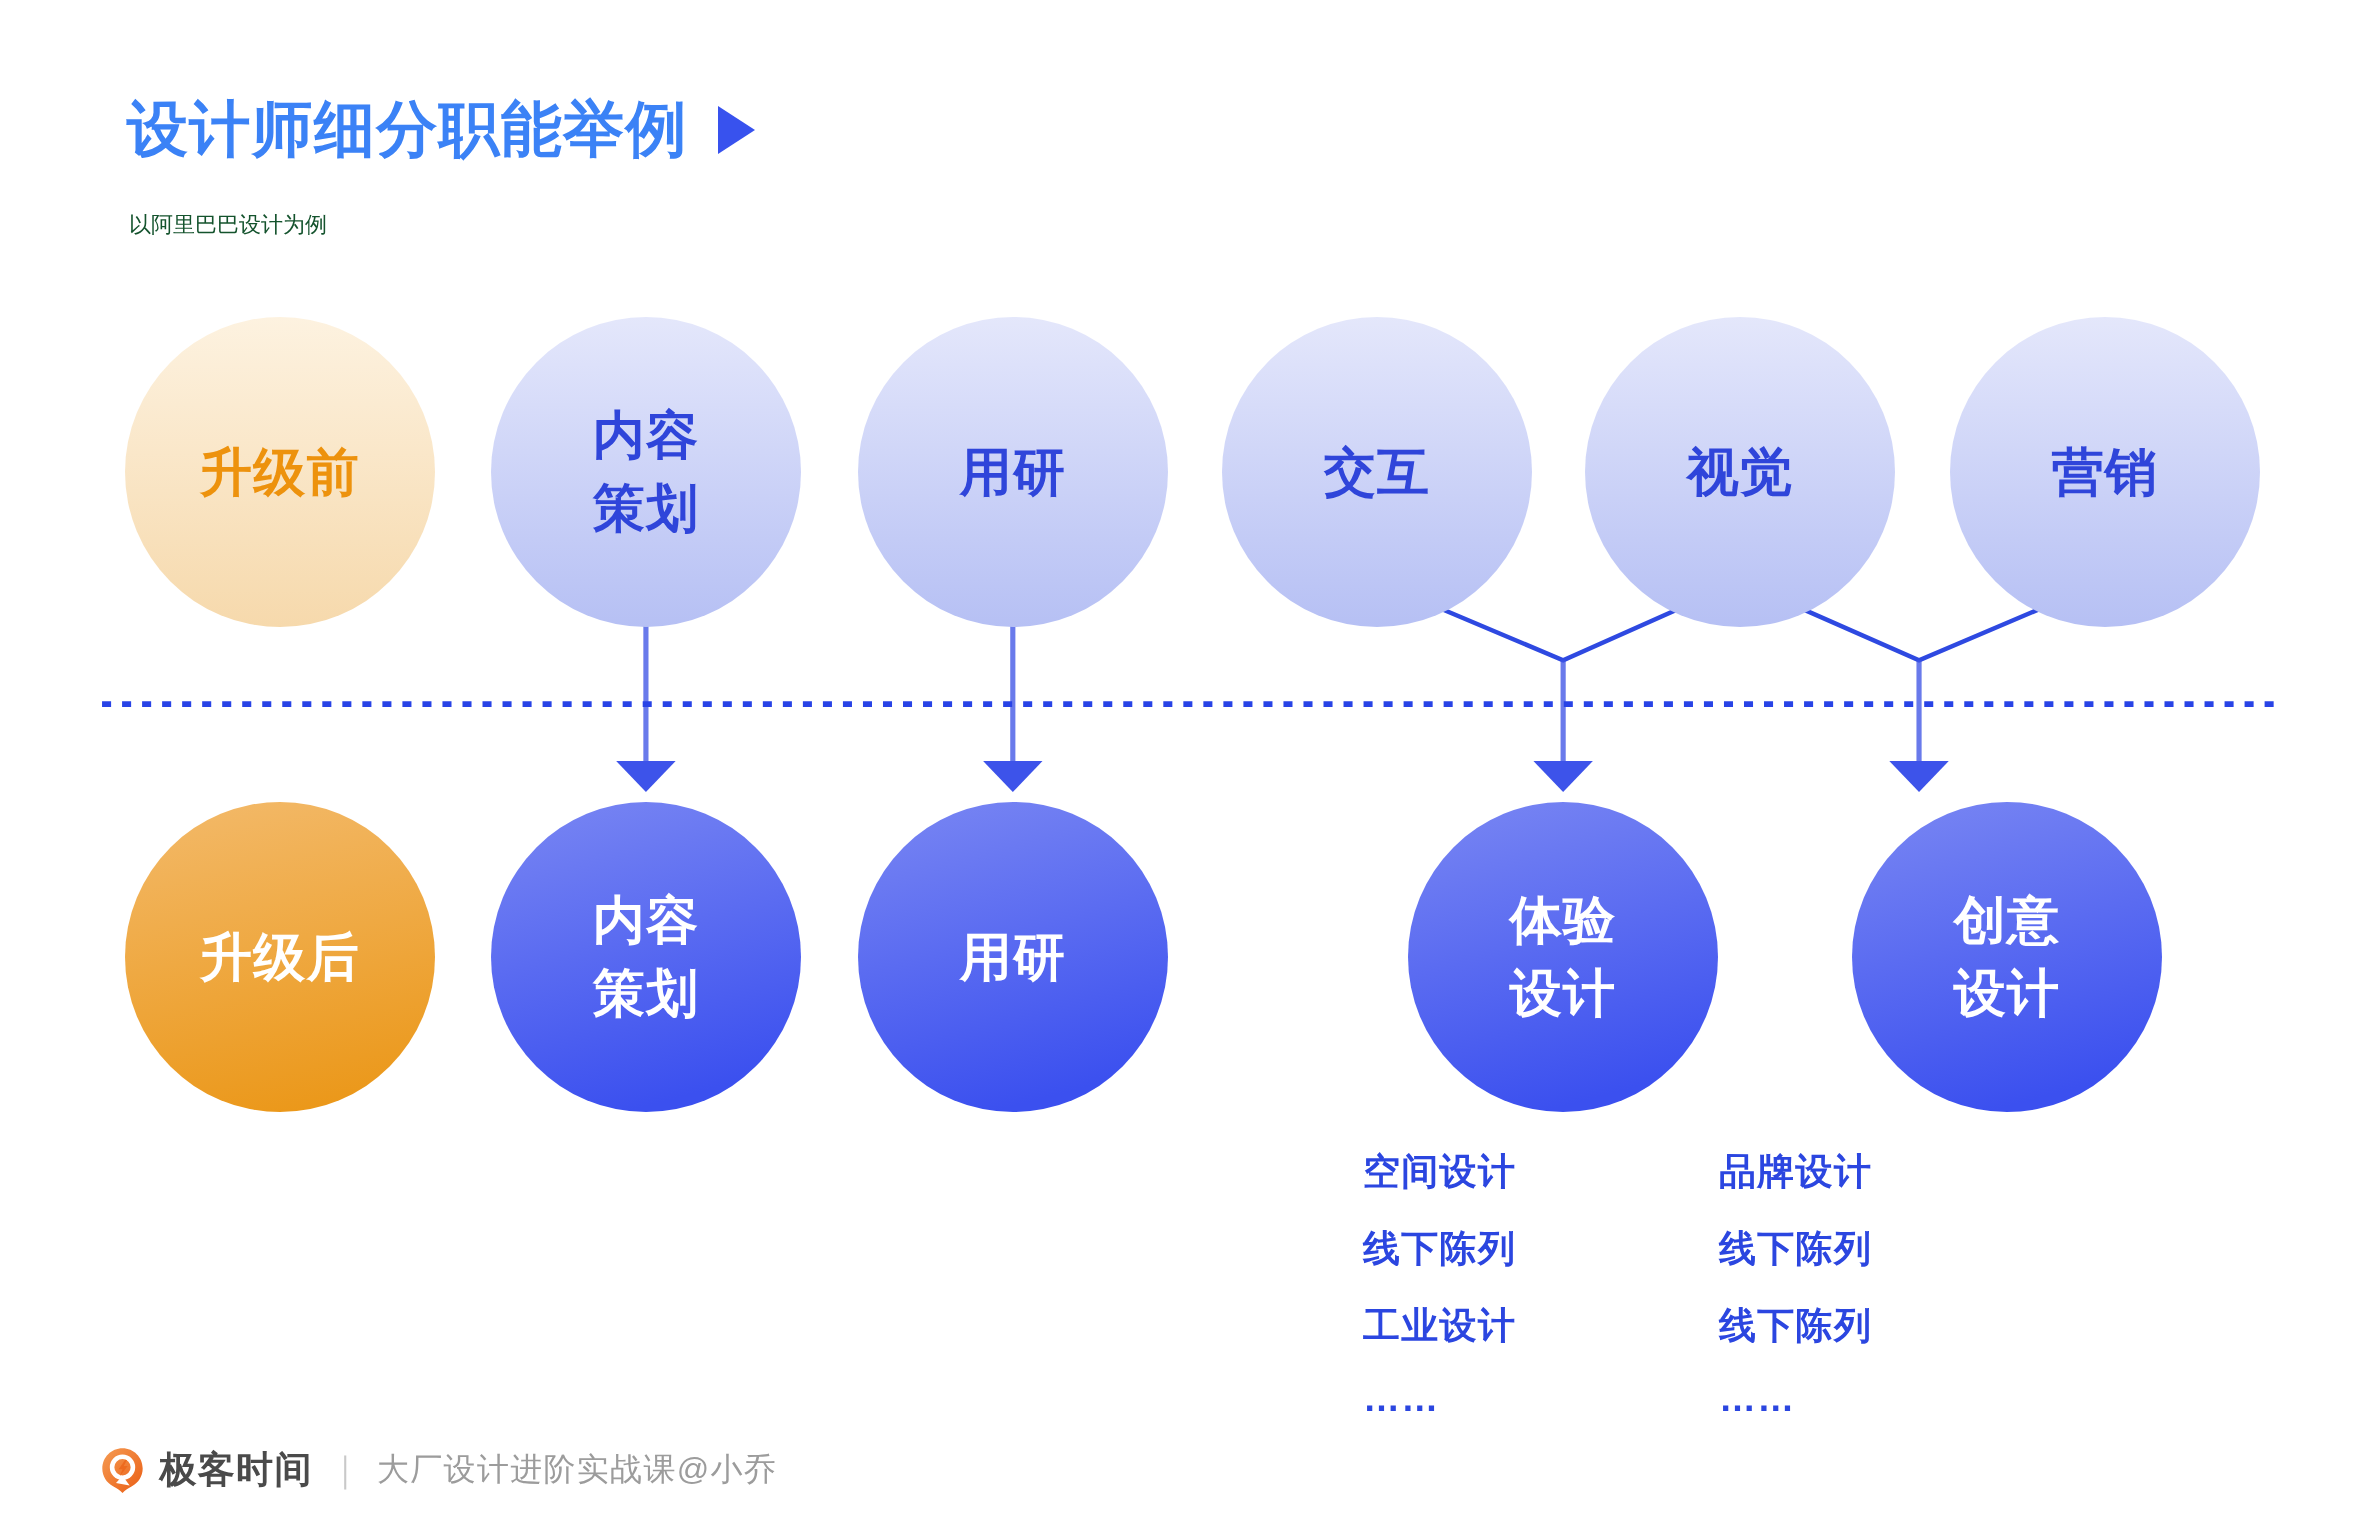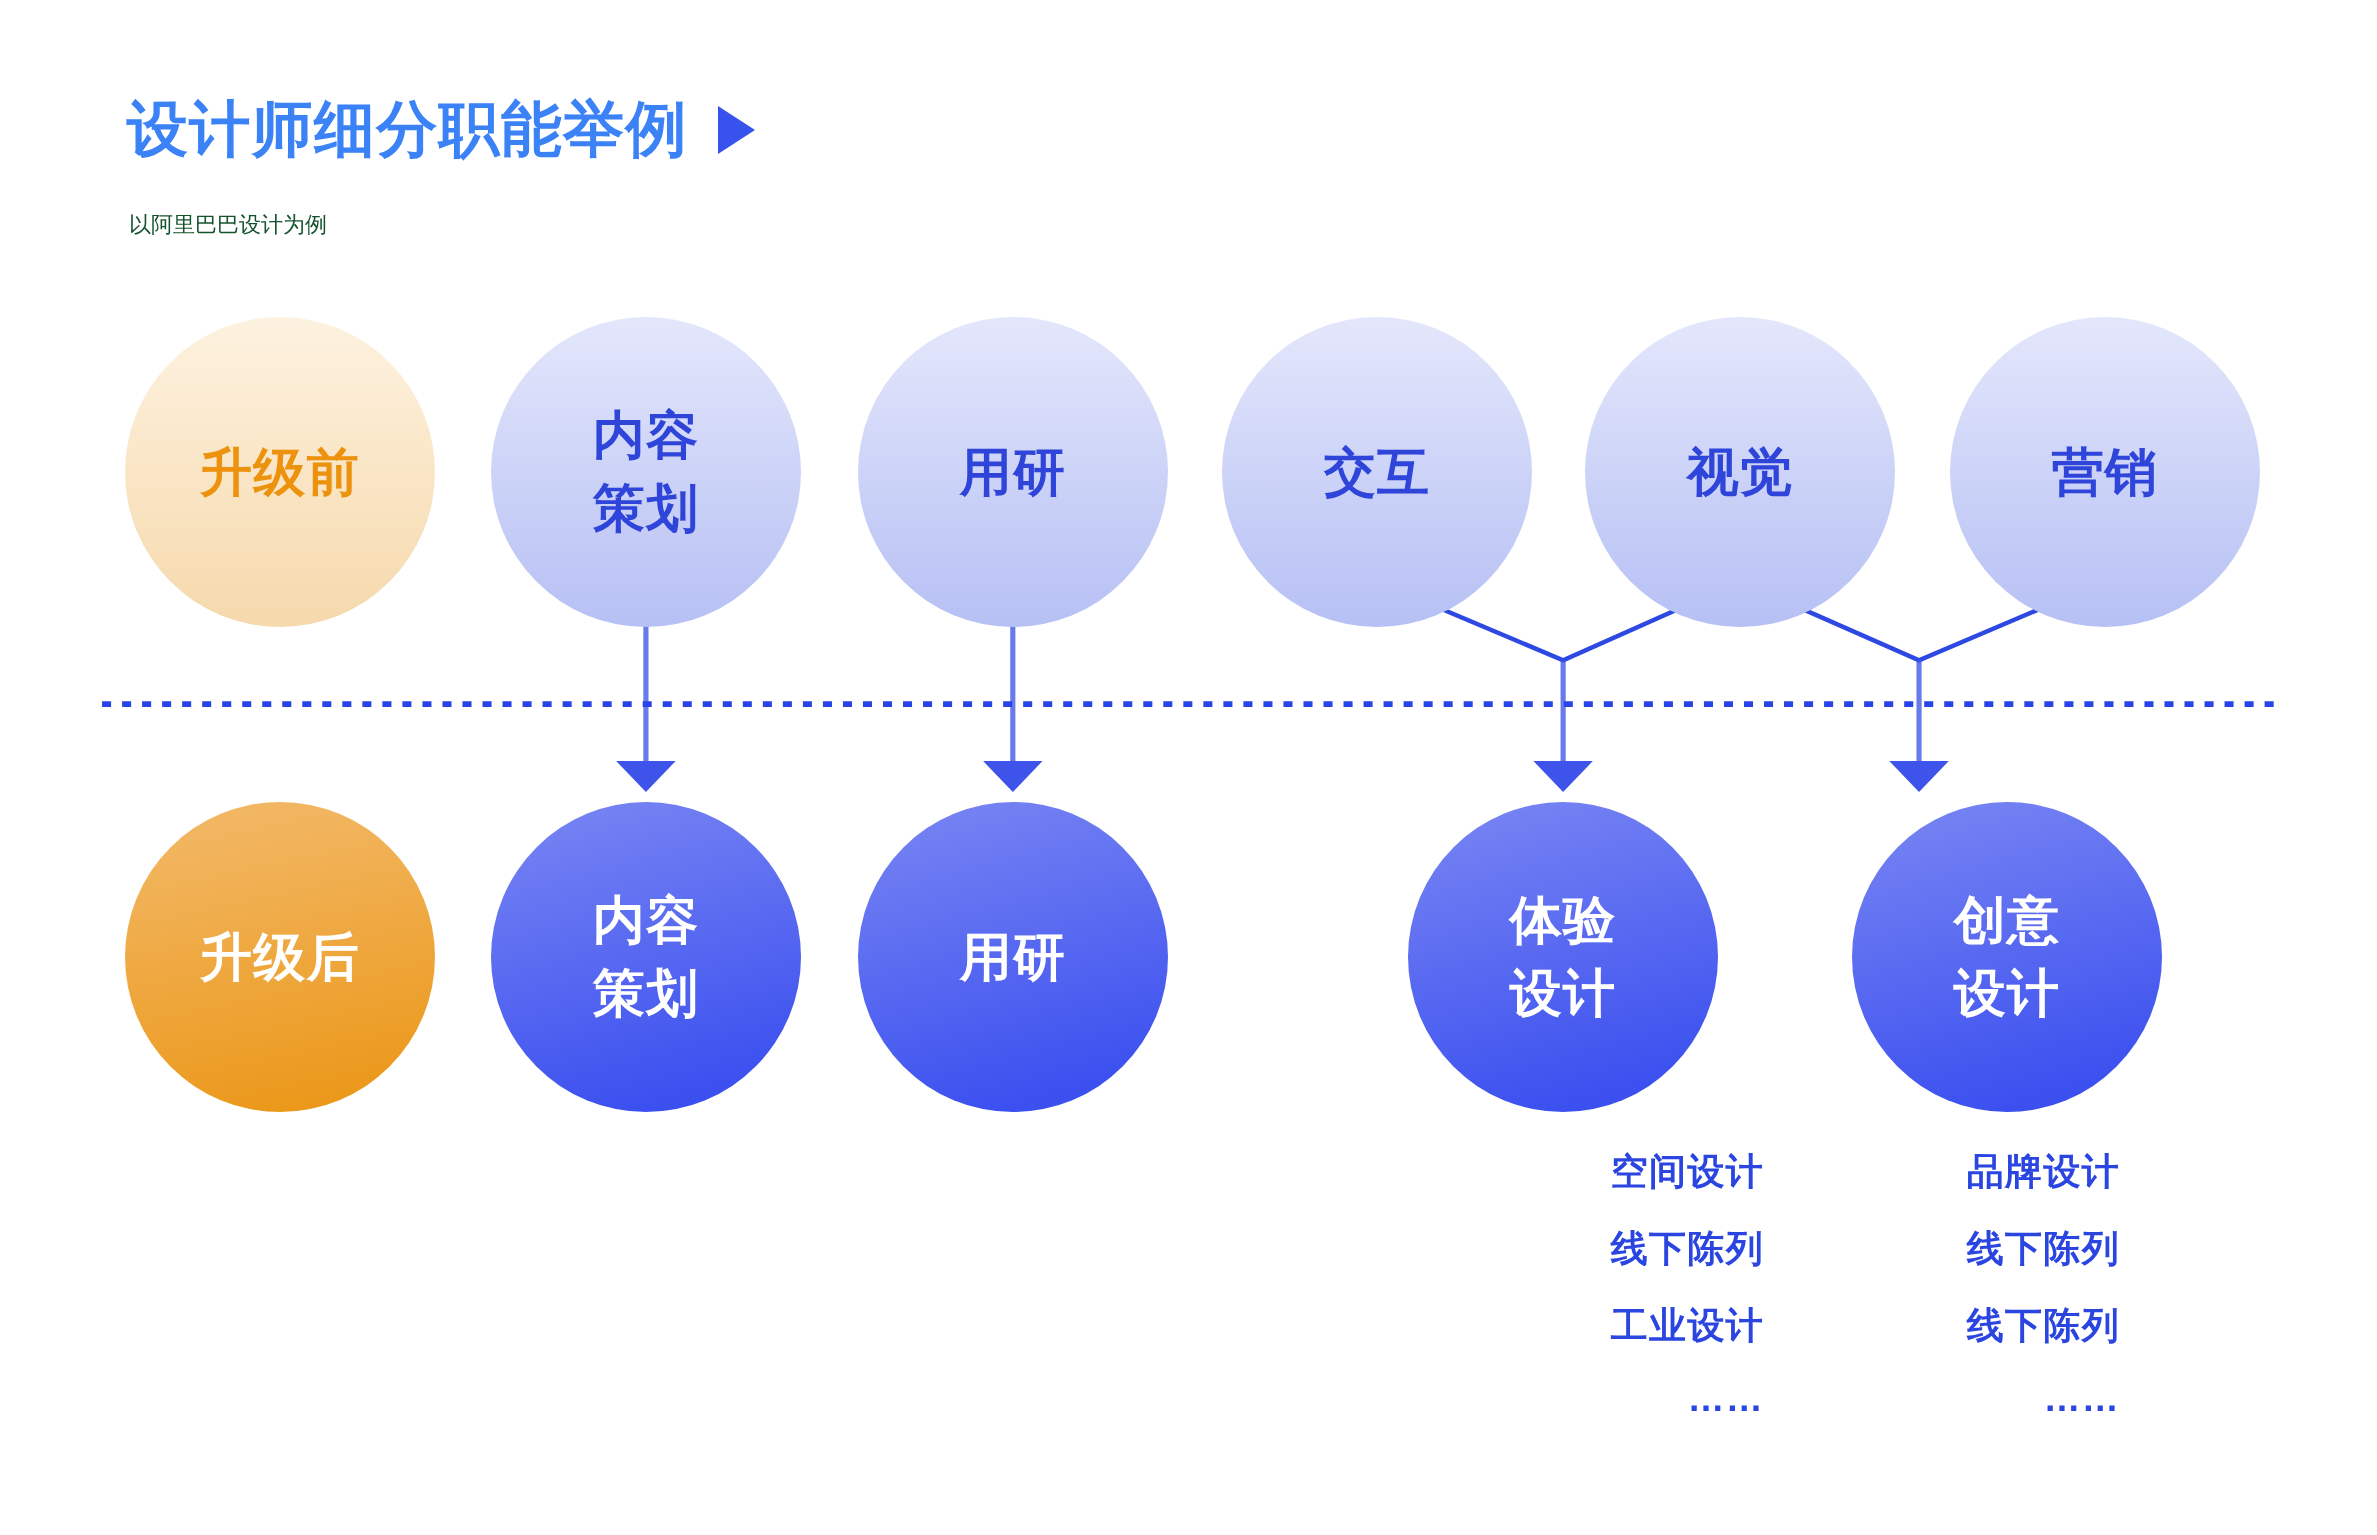--- a/index.html
+++ b/index.html
@@ -29,21 +29,21 @@
   .c-dark{background:linear-gradient(165deg,#7A87F3 0%,#3B50EF 88%);color:#ffffff;}
   .c-cream{background:linear-gradient(180deg,#FDF2E0 0%,#F6D9AC 100%);color:#ED920D;}
   .c-orange{background:linear-gradient(168deg,#F3BA6B 0%,#EB981A 92%);color:#ffffff;}
 
   .row-top{top:317px;}
   .row-bottom{top:802px;}
 
   
   .sublist{
     position:absolute;top:1147px;width:401px;z-index:2;
-    display:flex;flex-direction:column;gap:27px;align-items:flex-end;
+    display:flex;flex-direction:column;gap:27px;align-items:flex-start;
     font-size:37px;font-weight:700;color:#2B46E0;letter-spacing:1.3px;text-align:center;
   }
 
   
   .footer{position:absolute;left:101px;top:1445px;display:flex;align-items:center;gap:15.5px;z-index:2;}
   .footer .brand{font-size:37px;font-weight:700;color:#4A4A4A;letter-spacing:1.3px;}
   .footer .sep{font-size:34px;font-weight:300;color:#C9C9C9;}
   .footer .course{font-size:32px;font-weight:400;color:#9C9C9C;letter-spacing:1.3px;}
 </style>
 </head>
@@ -125,15 +125,32 @@
     <span>工业设计</span>
     <span>……</span>
   </div>
   <div class="sublist" style="left:1719px">
     <span>品牌设计</span>
     <span>线下陈列</span>
     <span>线下陈列</span>
     <span>……</span>
   </div>
 
+  <div class="footer">
+    <svg width="43" height="47" viewBox="0 0 66 72" aria-hidden="true">
+      <defs>
+        <linearGradient id="lg-pin" x1="0" y1="0" x2="1" y2="1">
+          <stop offset="0" stop-color="#F59B53"></stop>
+          <stop offset="1" stop-color="#EA5E14"></stop>
+        </linearGradient>
+      </defs>
+      <path d="M33 2 C50.1 2 64 15.9 64 33 C64 44.8 57.3 55 47.5 60.2 C42 63 37 66.5 33 70.5 C29 66.5 24 63 18.5 60.2 C8.7 55 2 44.8 2 33 C2 15.9 15.9 2 33 2 Z" fill="url(#lg-pin)"></path>
+      <circle cx="33" cy="31" r="16" fill="none" stroke="#ffffff" stroke-width="7"></circle>
+      <path d="M33 44 L44 59 L23 55 Z" fill="#ffffff"></path>
+      <path d="M37 20 L27 34 L33 34 L29 45 L41 29 L35 29 L40 20 Z" fill="#ED6A1F"></path>
+    </svg>
+    <span class="brand">极客时间</span>
+    <span class="sep">｜</span>
+    <span class="course">大厂设计进阶实战课@小乔</span>
+  </div>
 
 </div>
 
 
 </body></html>

